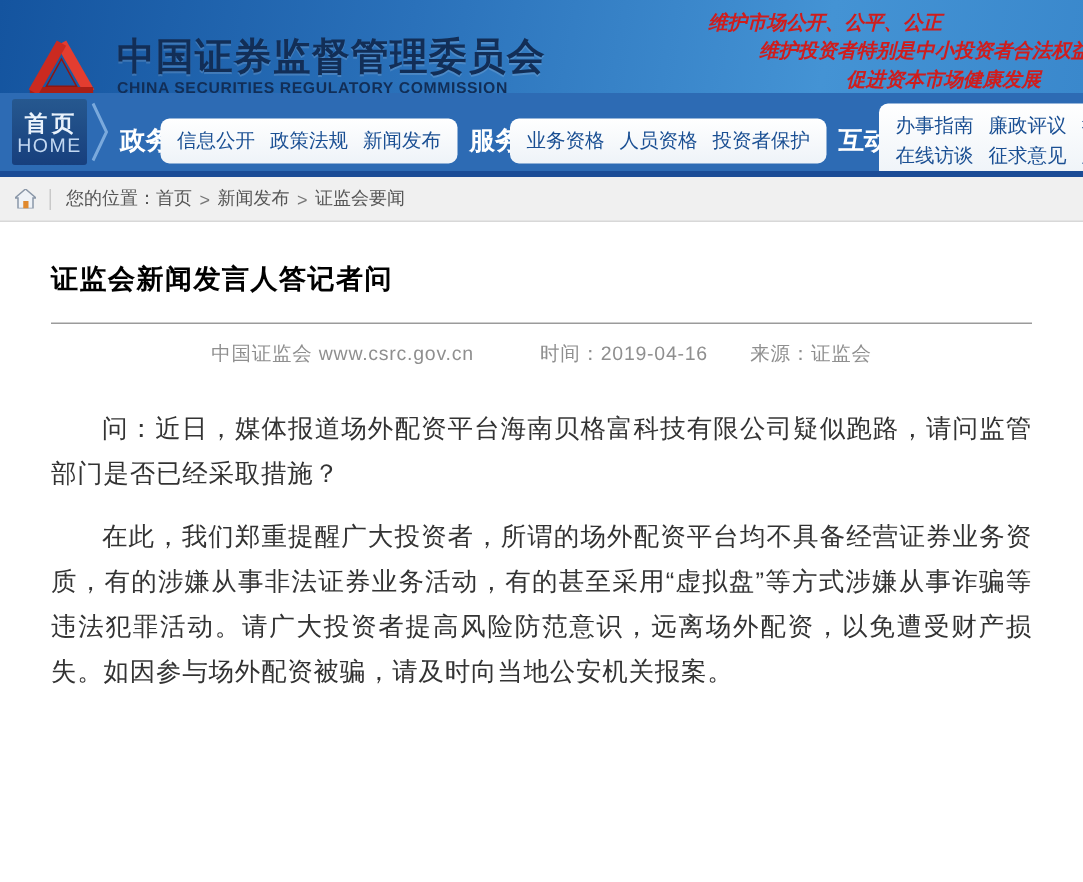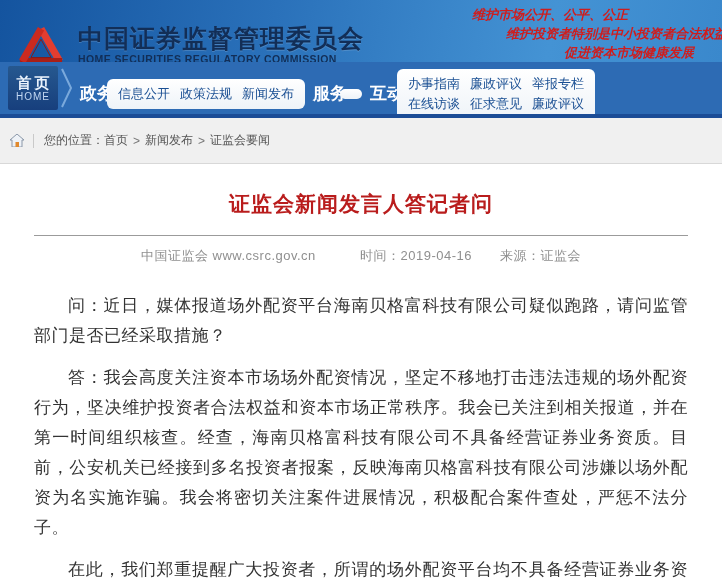--- a/index.html
+++ b/index.html
@@ -51,21 +51,21 @@
     white-space: nowrap;
   }
   .home-block {
     width: 50px; height: 44px; flex: none;
     background: linear-gradient(#26588f, #173f7d);
     border-radius: 2px;
     display: flex; flex-direction: column; align-items: center; justify-content: center;
     cursor: pointer;
   }
   .home-cn { font-size: 15px; font-weight: bold; color: #e9f2fc; letter-spacing: 3px; padding-left: 3px; line-height: 17px; }
-  .home-en { font-size: 10px; color: #c2d8f2; letter-spacing: 1px; line-height: 11px; }
+  .home-en { font-size: 13px; color: #c2d8f2; letter-spacing: 1px; line-height: 11px; }
   .nav-chevron { margin: 0 3px; flex: none; display: flex; align-items: center; }
   .section-label {
     width: 21px; flex: none;
     margin: 10px 6px 0 4px;
     font-size: 17px; font-weight: bold; color: #ffffff;
     line-height: 21px; text-align: center;
     word-break: break-all;
   }
   .link-box {
     flex: none;
@@ -75,37 +75,36 @@
     margin-right: 4px;
     margin-top: 12px;
   }
   .link-row { display: flex; gap: 10px; line-height: 20px; }
   .link-row a {
     font-size: 13px; color: #1a4f93; text-decoration: none; cursor: pointer;
   }
 
   
   .breadcrumb {
-    height: 46px;
+    height: 30px;
     background: #f0f0f0;
     border-bottom: 1px solid #d8d8d8;
     display: flex; align-items: center;
     padding: 0 10px;
     font-size: 12px; color: #555;
   }
   .bc-home { display: flex; align-items: center; margin-right: 9px; cursor: pointer; }
   .bc-divider { width: 1px; height: 14px; background: #c9c9c9; margin-right: 10px; }
   .bc-sep { margin: 0 5px; color: #777; }
   .breadcrumb a { color: #555; text-decoration: none; cursor: pointer; }
 
   
   .article { padding: 26px 34px 0 34px; background: #ffffff; }
   .article-title {
-    text-align: center;
-    color: #b91c1c; font-size: 21px; font-weight: bold;
+    color: #000000; font-size: 18px; font-weight: bold;
     letter-spacing: 1px;
   }
   .article-hr { border: none; border-top: 1px solid #9b9b9b; margin-top: 17px; }
   .article-meta {
     text-align: center; margin-top: 11px;
     font-size: 13px; color: #8f8f8f; letter-spacing: 0.5px;
   }
   .meta-site { margin-right: 40px; }
   .meta-time { margin-right: 24px; }
   .article-body { margin-top: 26px; }
@@ -125,21 +124,21 @@
     <div class="logo-wrap">
       <svg viewBox="0 0 100 100" width="48" height="48" fill="none">
         <path d="M50 12 L89 80" stroke="#e33d30" stroke-width="15"></path>
         <path d="M94 80 L6 80" stroke="#a81f17" stroke-width="14"></path>
         <path d="M11 80 L50 12" stroke="#cb2a20" stroke-width="15"></path>
         <path d="M50 34 L71 72 L29 72 Z" fill="none" stroke="#8f1510" stroke-width="2"></path>
       </svg>
     </div>
     <div class="titles">
       <div class="title-cn">中国证券监督管理委员会</div>
-      <div class="title-en">HOME SECURITIES REGULATORY COMMISSION</div>
+      <div class="title-en">CHINA SECURITIES REGULATORY COMMISSION</div>
     </div>
   </div>
   <div class="slogans">
     <div class="slogan-line-1">维护市场公开、公平、公正</div>
     <div class="slogan-line-2">维护投资者特别是中小投资者合法权益</div>
     <div class="slogan-line-3">促进资本市场健康发展</div>
   </div>
 </div>
 
 <div class="nav">
@@ -157,20 +156,25 @@
   <div class="link-box">
     <div class="link-row">
       <a>信息公开</a>
       <a>政策法规</a>
       <a>新闻发布</a>
     </div>
   </div>
 
   <div class="section-label">服务</div>
   <div class="link-box">
+    <div class="link-row">
+      <a>业务资格</a>
+      <a>人员资格</a>
+      <a>投资者保护</a>
+    </div>
   </div>
 
   <div class="section-label">互动</div>
   <div class="link-box">
     <div class="link-row">
       <a>办事指南</a>
       <a>廉政评议</a>
       <a>举报专栏</a>
     </div>
     <div class="link-row">
@@ -200,16 +204,15 @@
 <div class="article">
   <div class="article-title">证监会新闻发言人答记者问</div>
   <hr class="article-hr">
   <div class="article-meta">
     <span class="meta-site">中国证监会 www.csrc.gov.cn</span>
     <span class="meta-time"><span>时间：</span><span>2019-04-16</span></span>
     <span class="meta-source"><span>来源：</span><span>证监会</span></span>
   </div>
   <div class="article-body">
     <p>问：近日，媒体报道场外配资平台海南贝格富科技有限公司疑似跑路，请问监管部门是否已经采取措施？</p>
-    <p>答：我会高度关注资本市场场外配资情况，坚定不移地打击违法违规的场外配资行为，坚决维护投资者合法权益和资本市场正常秩序。我会已关注到相关报道，并在第一时间组织核查。经查，海南贝格富科技有限公司不具备经营证券业务资质。目前，公安机关已经接到多名投资者报案，反映海南贝格富科技有限公司涉嫌以场外配资为名实施诈骗。我会将密切关注案件进展情况，积极配合案件查处，严惩不法分子。</p>
     <p>在此，我们郑重提醒广大投资者，所谓的场外配资平台均不具备经营证券业务资质，有的涉嫌从事非法证券业务活动，有的甚至采用“虚拟盘”等方式涉嫌从事诈骗等违法犯罪活动。请广大投资者提高风险防范意识，远离场外配资，以免遭受财产损失。如因参与场外配资被骗，请及时向当地公安机关报案。</p>
   </div>
 </div>
 
 </body></html>

